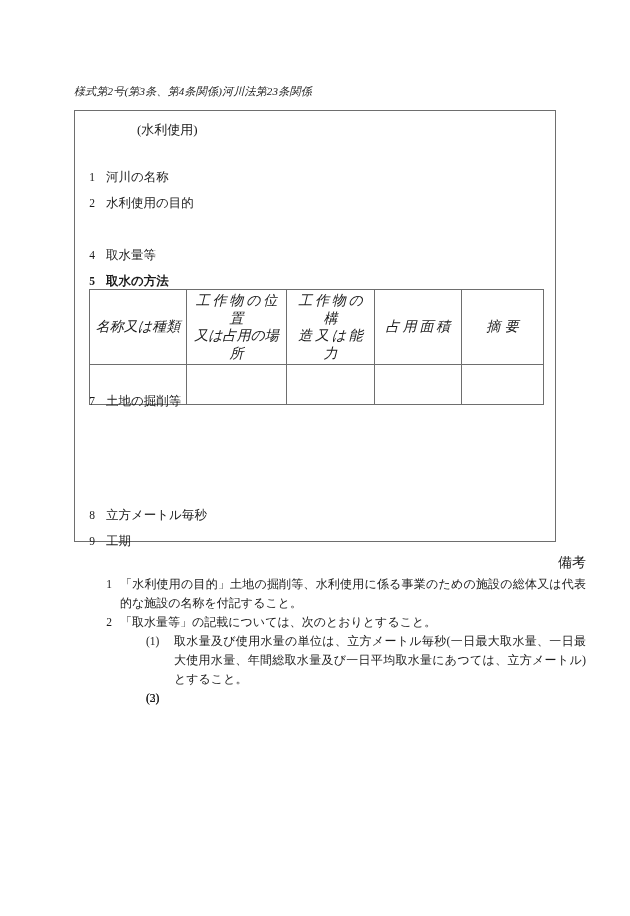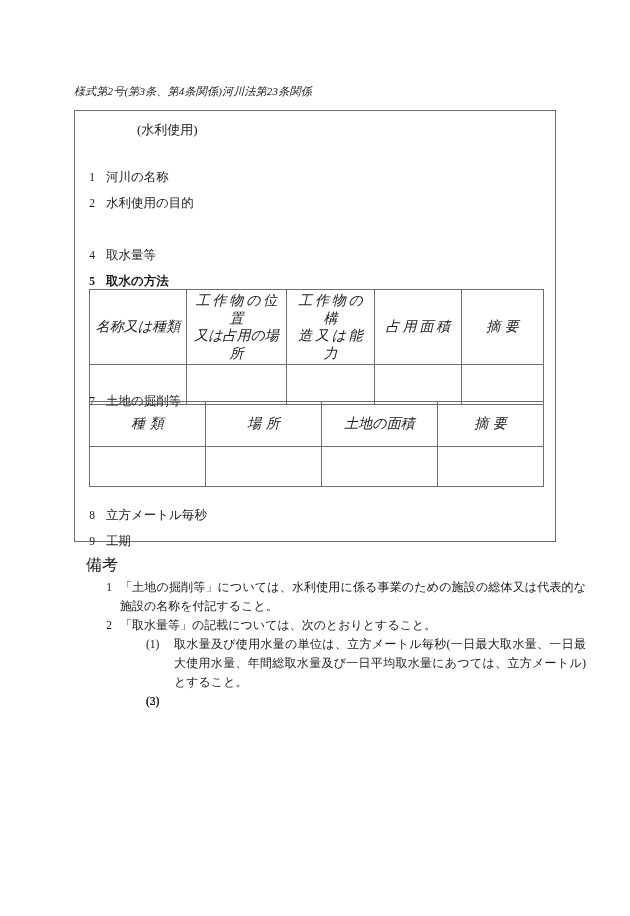--- a/index.html
+++ b/index.html
@@ -131,22 +131,23 @@
   
   .notes {
     position: absolute;
     left: 86px;
     top: 552px;
     width: 500px;
     font-size: 12px;
     line-height: 1.58;
   }
   .notes-title {
-    font-size: 16px;
+    font-size: 14px;
     margin: 0 0 1px 0;
+    text-align: right;
   }
 
   .note-item {
     position: relative;
     padding-left: 34px;
     margin-bottom: 0px;
   }
   .note-item > .marker {
     position: absolute;
     left: 16px;
@@ -249,68 +250,38 @@
             <td class="body"></td>
             <td class="body"></td>
           </tr>
         </tbody>
       </table>
 
       <div class="field-row fr7">
         <span class="num">7</span><span class="lbl">土地の掘削等</span>
       </div>
 
-      <table class="grid table-kussaku">
-        <colgroup>
-          <col style="width:116px">
-            <col style="width:116px">
-            <col style="width:116px">
-            <col style="width:106px">
-        </colgroup>
-        <tbody>
-          <tr>
-            <td class="head">
-              <span class="two-line sp-wide">種類</span>
-            </td>
-            <td class="head">
-              <span class="two-line sp-wide">場所</span>
-            </td>
-            <td class="head">
-              <span class="two-line">土地の面積</span>
-            </td>
-            <td class="head">
-              <span class="two-line sp-wide">摘要</span>
-            </td>
-          </tr>
-          <tr>
-            <td class="body"></td>
-            <td class="body"></td>
-            <td class="body"></td>
-            <td class="body"></td>
-          </tr>
-        </tbody>
-      </table>
 
       <div class="field-row fr8">
         <span class="num">8</span><span class="lbl">立方メートル毎秒</span>
       </div>
       <div class="field-row fr9">
         <span class="num">9</span><span class="lbl">工期</span>
       </div>
 
     </div>
   </div>
 
   <div class="notes">
 
     <div class="notes-title">備考</div>
 
     <div class="note-item">
       <span class="marker">1</span>
-      <span class="text">「土地の掘削等」については、水利使用に係る事業のための施設の総体又は代表的な施設の名称を付記すること。</span>
+      <span class="text">「水利使用の目的」土地の掘削等、水利使用に係る事業のための施設の総体又は代表的な施設の名称を付記すること。</span>
     </div>
 
     <div class="note-item">
       <span class="marker">2</span>
       <span class="text">「取水量等」の記載については、次のとおりとすること。</span>
 
       <div class="sub-list">
         <div class="sub-item">
           <span class="marker">(1)</span>
           <span class="text">取水量及び使用水量の単位は、立方メートル毎秒(一日最大取水量、一日最大使用水量、年間総取水量及び一日平均取水量にあつては、立方メートル)とすること。</span>

